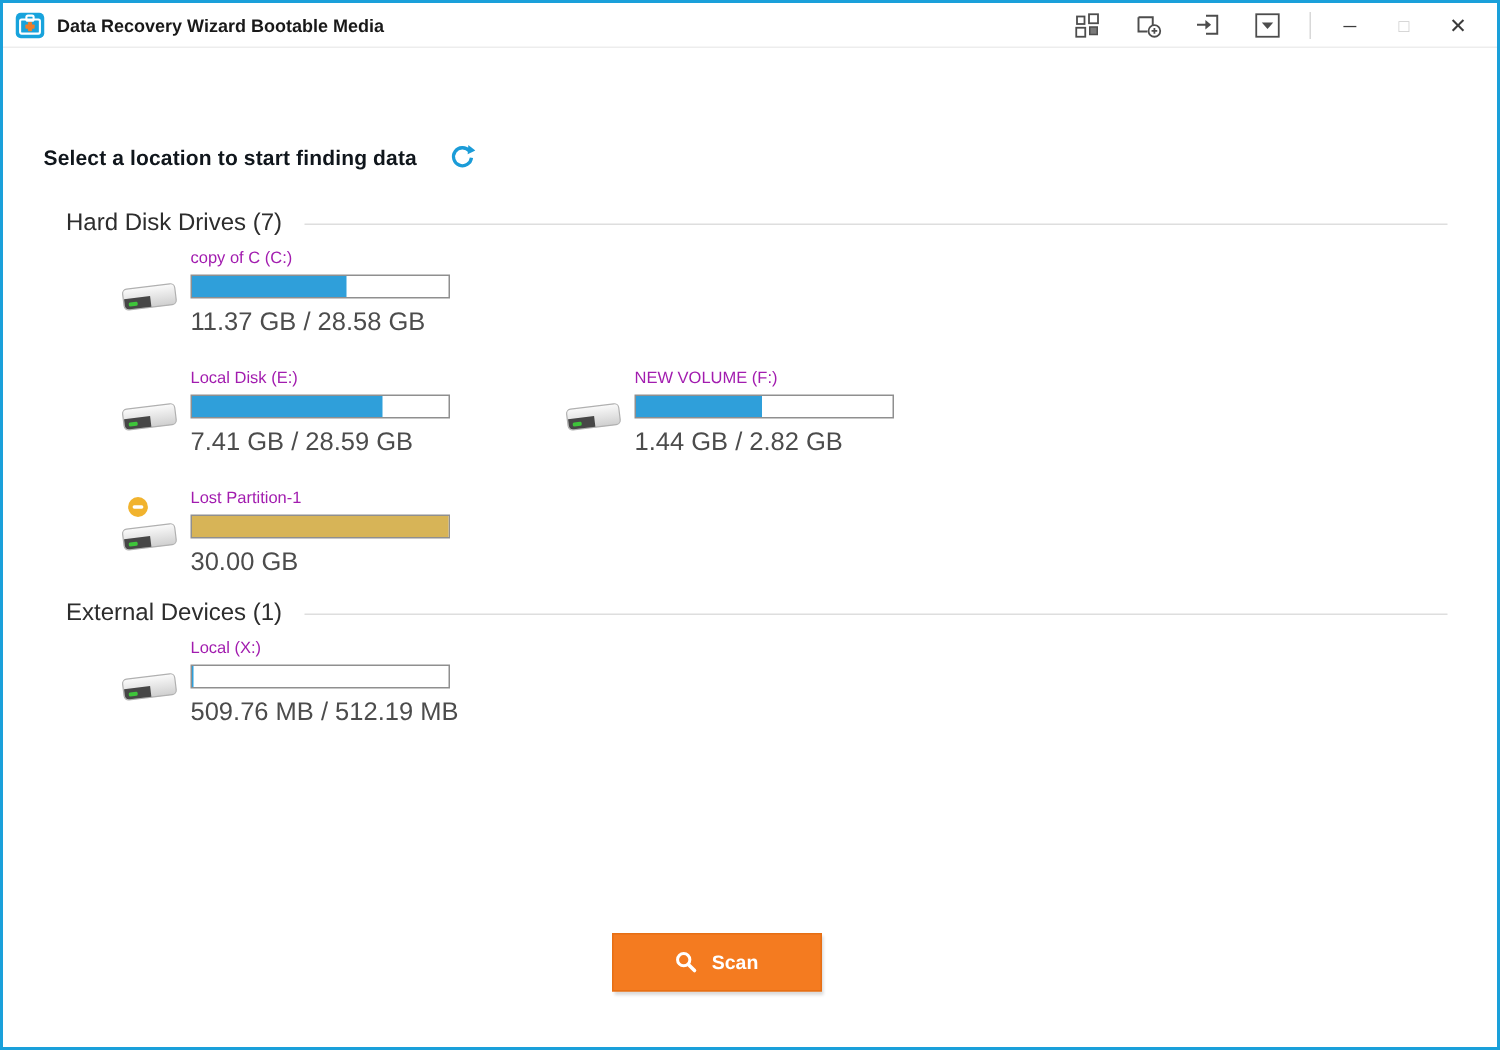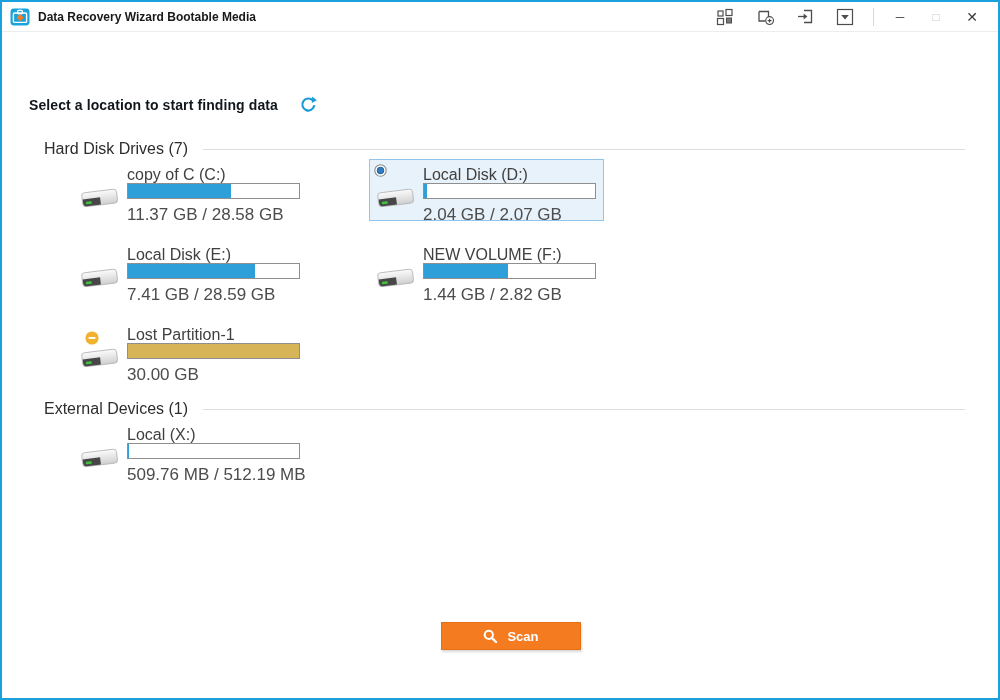--- a/index.html
+++ b/index.html
@@ -28,26 +28,26 @@
   #sechead1{top:398px;}
   
   .grid{position:absolute;display:grid;grid-template-columns:repeat(3,235px);gap:18px 61px;}
   #grid0{left:71px;top:157px;}
   #grid1{left:71px;top:417px;}
   .tile{position:relative;width:235px;height:62px;box-sizing:border-box;border:1px solid transparent;cursor:pointer;}
   .tile.selected{background:#e8f2fb;border-color:#92c5ec;}
   .radio{position:absolute;left:4px;top:3px;width:13px;height:13px;}
   .dicon{position:absolute;left:3px;top:22px;width:44px;height:30px;}
   .badge{position:absolute;left:11px;top:11px;width:14px;height:14px;}
-  .dname{position:absolute;left:53px;top:6px;font-size:16px;color:#404040;white-space:nowrap;}
+  .dname{position:absolute;left:53px;top:6px;font-size:11px;color:#a21caf;white-space:nowrap;}
   .dbar{position:absolute;left:53px;top:23px;width:173px;height:16px;border:1px solid #8f8f8f;background:#fff;box-sizing:border-box;}
   .dfill{height:100%;}
   .dsize{position:absolute;left:53px;top:45px;font-size:17px;color:#4c4c4c;white-space:nowrap;}
   
-  .scan{position:absolute;left:439px;top:620px;width:140px;height:28px;background:#f47b20;border:1px solid #e66f14;display:flex;align-items:center;justify-content:center;gap:9px;color:#fff;font-weight:bold;font-size:13px;cursor:pointer;font-family:inherit;box-shadow:1px 2px 2px #dadada;}
+  .scan{position:absolute;left:406px;top:620px;width:140px;height:39px;background:#f47b20;border:1px solid #e66f14;display:flex;align-items:center;justify-content:center;gap:9px;color:#fff;font-weight:bold;font-size:13px;cursor:pointer;font-family:inherit;box-shadow:1px 2px 2px #dadada;}
   .hiddendefs{position:absolute;width:0;height:0;overflow:hidden;}
 </style>
 </head>
 <body>
 
 <svg class="hiddendefs" aria-hidden="true">
   <defs>
     <linearGradient id="gsil" x1="0" y1="0" x2="0" y2="1">
       <stop offset="0" stop-color="#fbfbfb"></stop>
         <stop offset="1" stop-color="#cfcfcf"></stop>
@@ -127,38 +127,20 @@
               <path d="M5.5 15.5 L23 15.5 L23 22.6 L8.5 22.6 Q5.5 22.6 5.5 19.6 Z" fill="#474747"></path>
               <rect x="8.2" y="18.2" width="6" height="2.6" rx="1" fill="#3ec43a"></rect>
             </g>
           </svg></span>
         <div class="dname">copy of C (C:)</div>
         <div class="dbar">
           <div class="dfill" style="width: 60%; background: rgb(47, 159, 218);"></div>
         </div>
         <div class="dsize">11.37 GB / 28.58 GB</div>
       </div>
-      <div class="tile selected" style="grid-area: 1 / 2;">
-        <span class="radio"><svg viewBox="0 0 13 13" width="13" height="13">
-            <circle cx="6.5" cy="6.5" r="5.7" fill="#fff" stroke="#8b8b8b" stroke-width="1.1"></circle>
-            <circle cx="6.5" cy="6.5" r="3.3" fill="#2f7cc1" stroke="#205f9a" stroke-width="1"></circle>
-          </svg></span>
-        <span class="dicon"><svg viewBox="0 0 44 30" width="44" height="30">
-            <g transform="rotate(-7 22 15)">
-              <rect x="5" y="9" width="35" height="14" rx="3" fill="url(#gsil)" stroke="#b0b0b0" stroke-width="0.8"></rect>
-              <path d="M5.5 15.5 L23 15.5 L23 22.6 L8.5 22.6 Q5.5 22.6 5.5 19.6 Z" fill="#474747"></path>
-              <rect x="8.2" y="18.2" width="6" height="2.6" rx="1" fill="#3ec43a"></rect>
-            </g>
-          </svg></span>
-        <div class="dname">Local Disk (D:)</div>
-        <div class="dbar">
-          <div class="dfill" style="width: 1.5%; background: rgb(47, 159, 218);"></div>
-        </div>
-        <div class="dsize">2.04 GB / 2.07 GB</div>
-      </div>
       <div class="tile" style="grid-area: 2 / 1;">
         <span class="dicon"><svg viewBox="0 0 44 30" width="44" height="30">
             <g transform="rotate(-7 22 15)">
               <rect x="5" y="9" width="35" height="14" rx="3" fill="url(#gsil)" stroke="#b0b0b0" stroke-width="0.8"></rect>
               <path d="M5.5 15.5 L23 15.5 L23 22.6 L8.5 22.6 Q5.5 22.6 5.5 19.6 Z" fill="#474747"></path>
               <rect x="8.2" y="18.2" width="6" height="2.6" rx="1" fill="#3ec43a"></rect>
             </g>
           </svg></span>
         <div class="dname">Local Disk (E:)</div>
         <div class="dbar">

